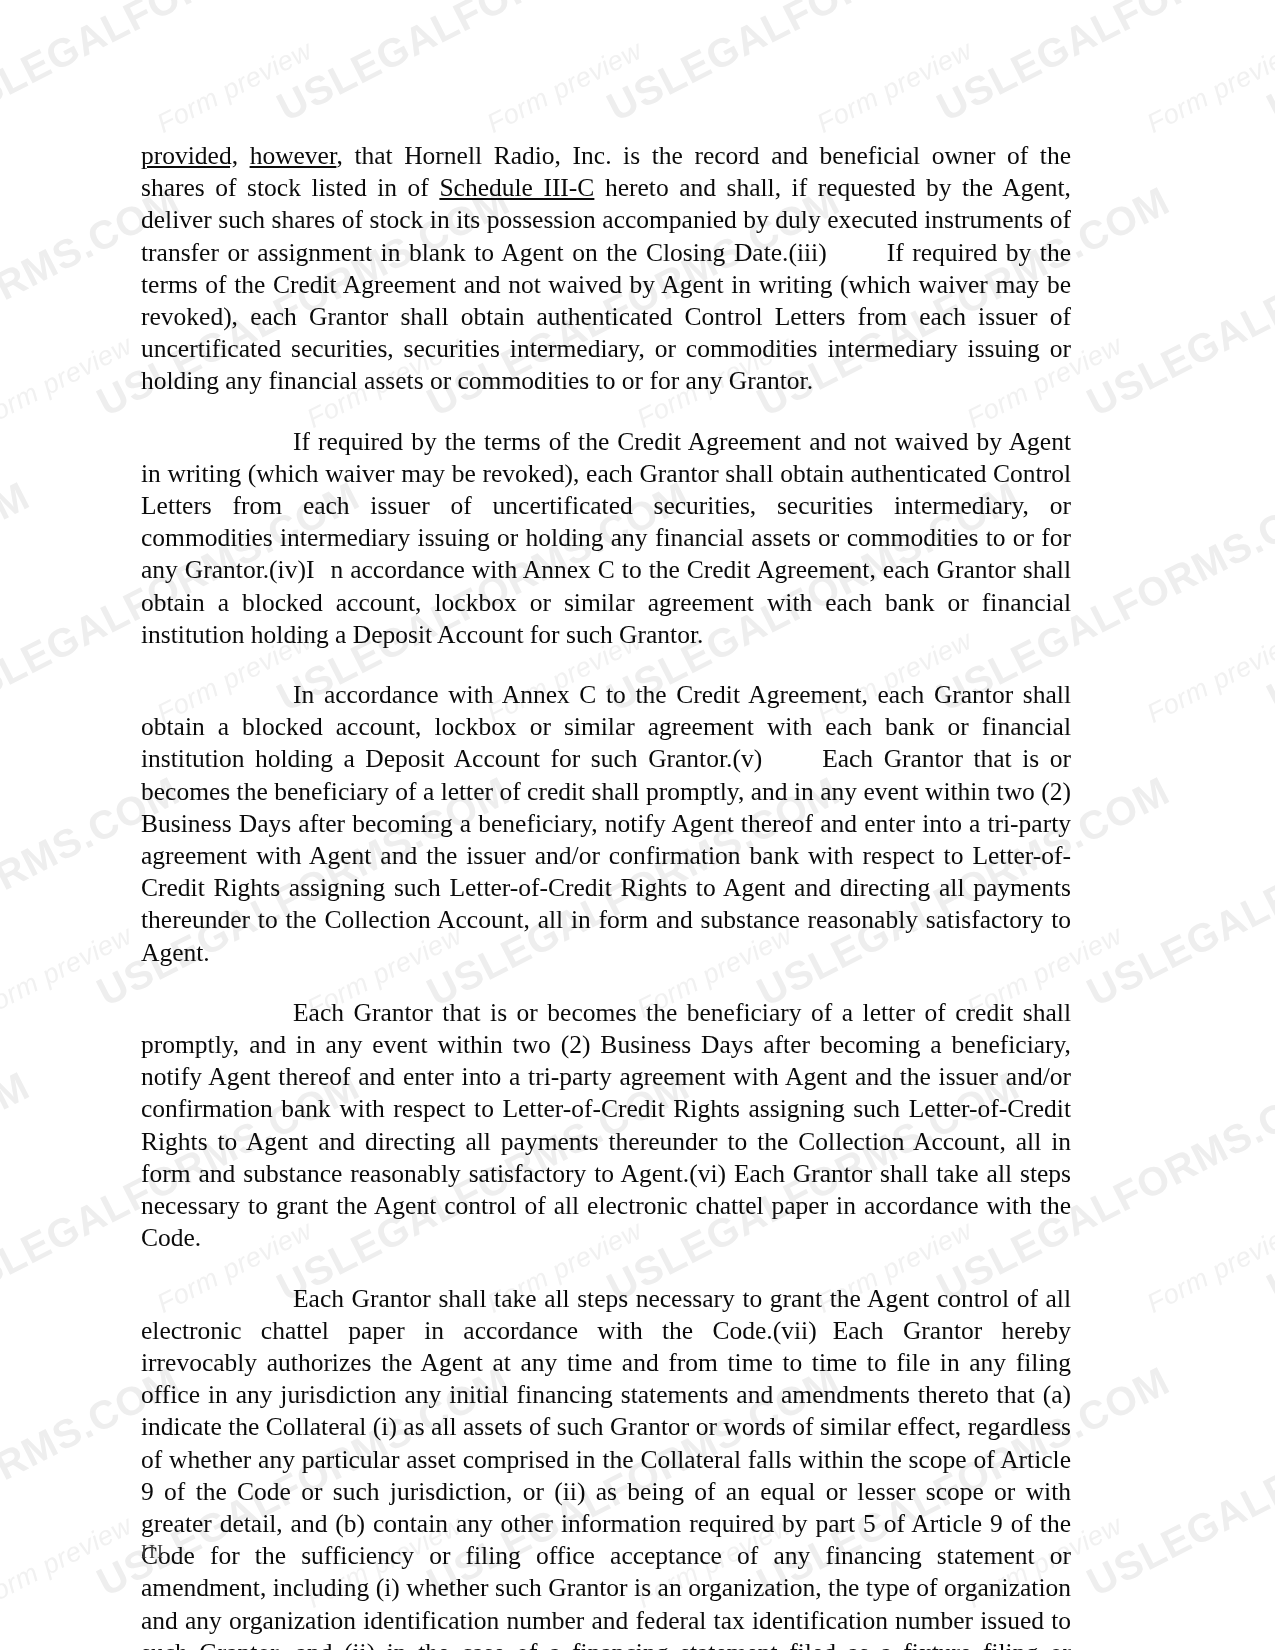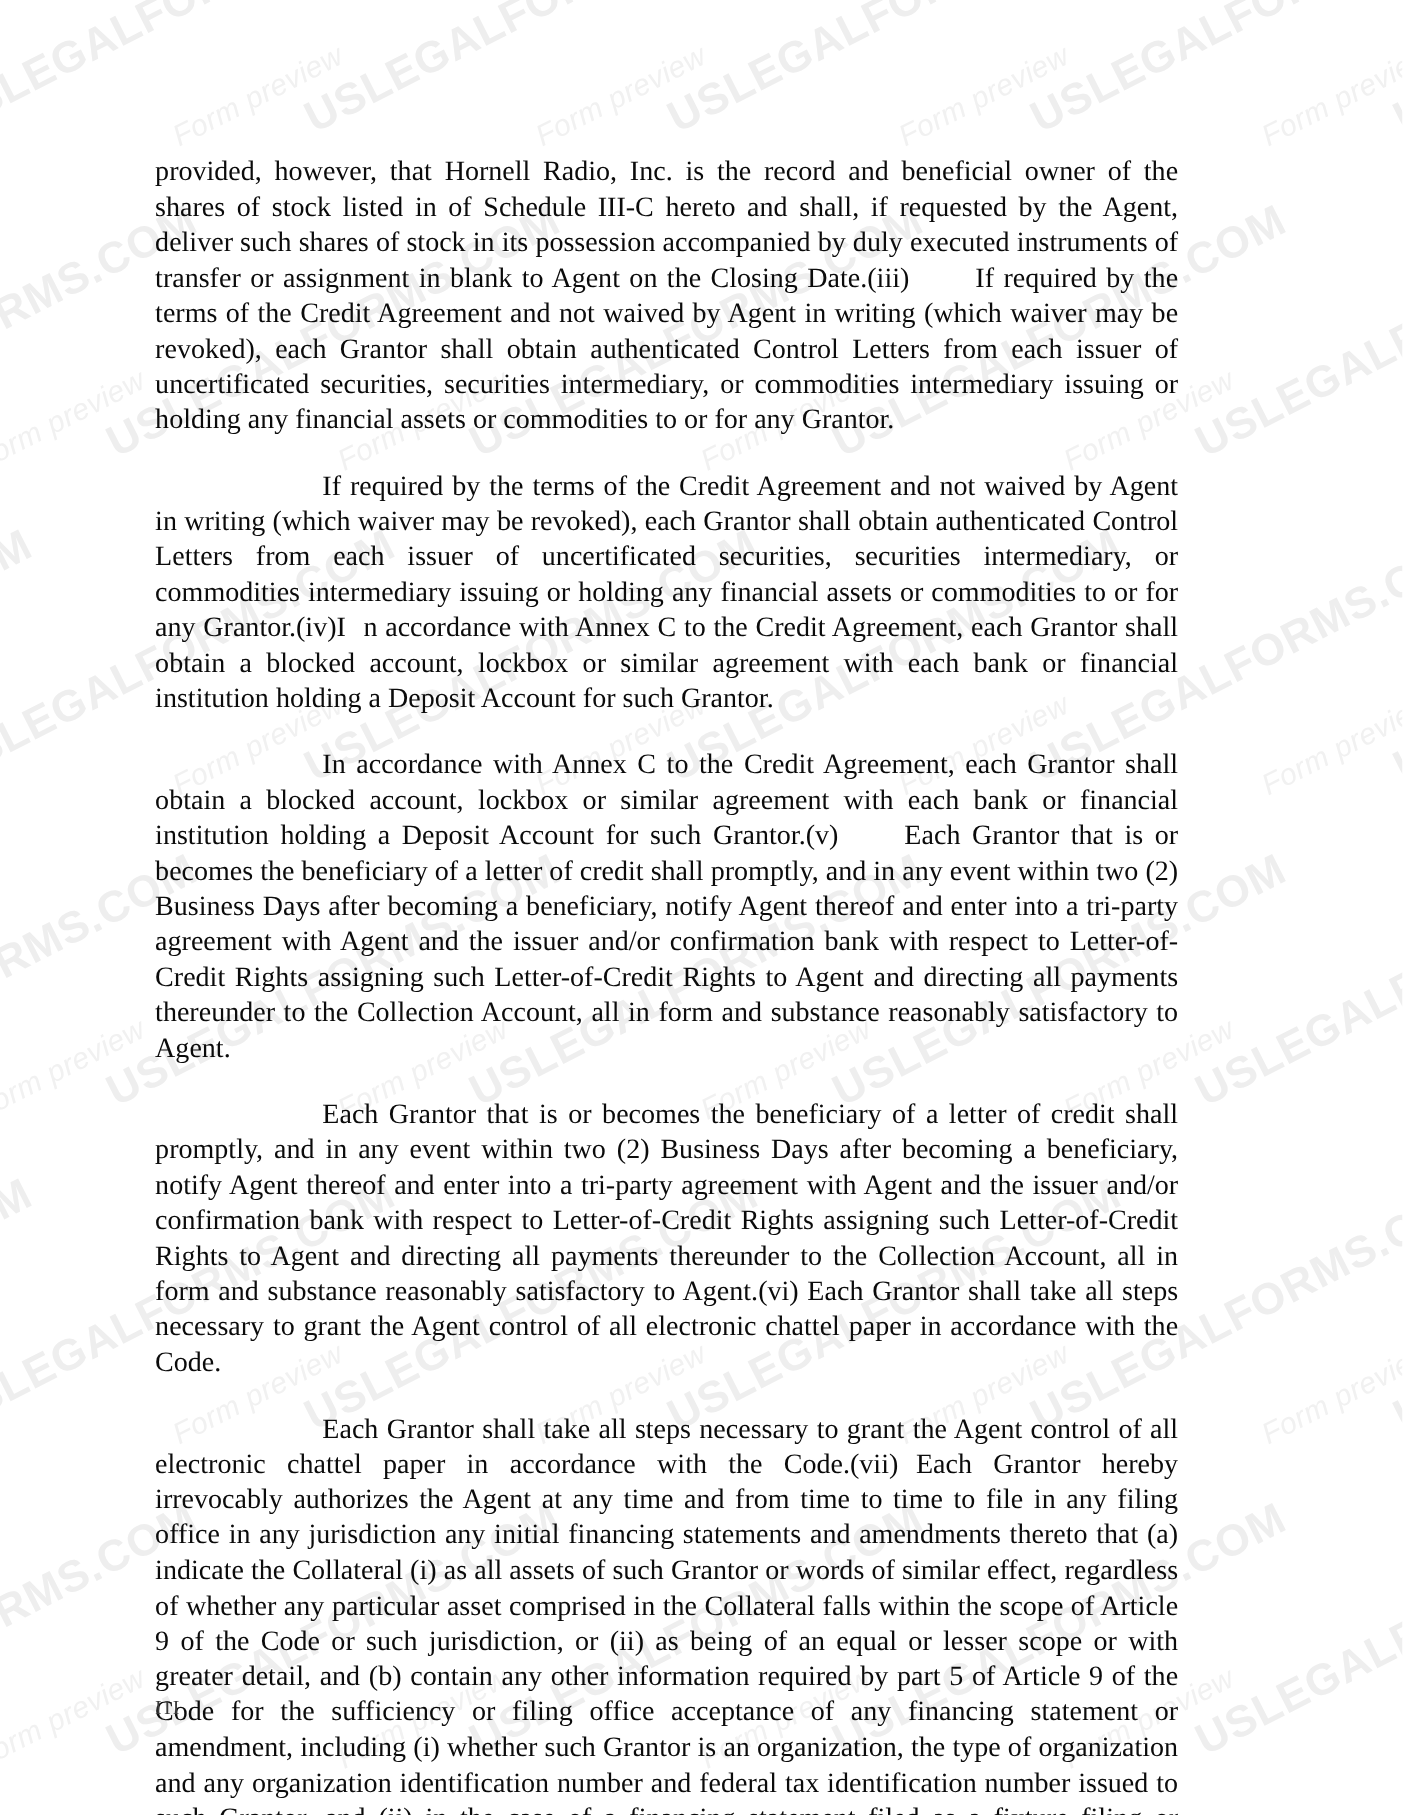--- a/index.html
+++ b/index.html
@@ -62,20 +62,21 @@
     text-indent: 0;
     -webkit-font-smoothing: none;
   }
   .para.indented {
     text-indent: 152px;
   }
   .para:last-of-type {
     margin-bottom: 0;
   }
   .u {
+    text-decoration: underline;
     text-underline-offset: 2px;
   }
   
   .tabgap {
     display: inline-block;
     width: 60px;
   }
   .tabgap-sm {
     display: inline-block;
     width: 16px;

